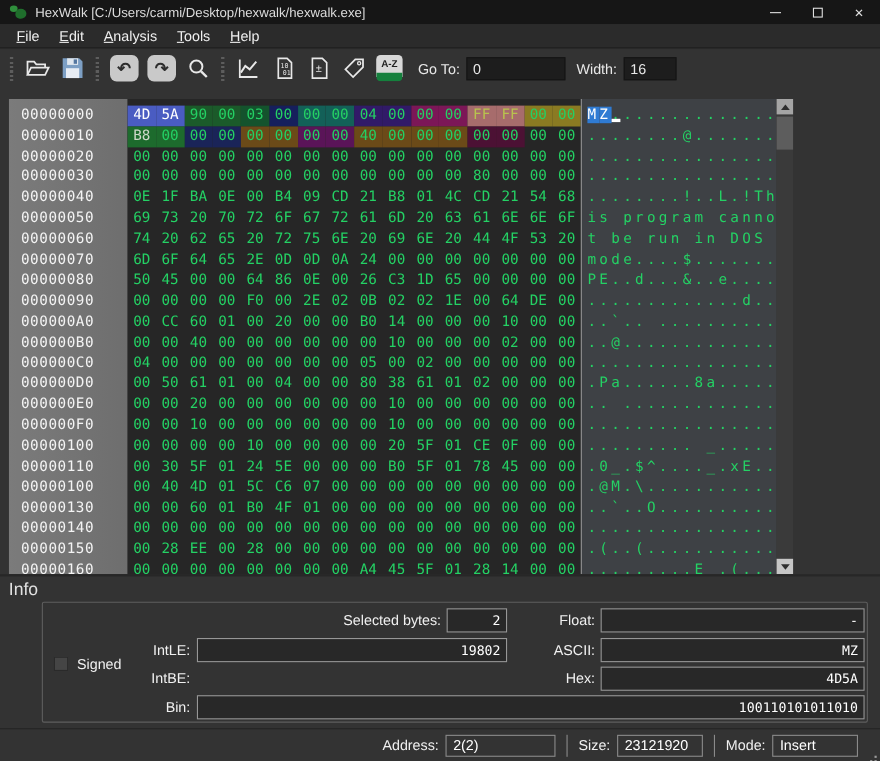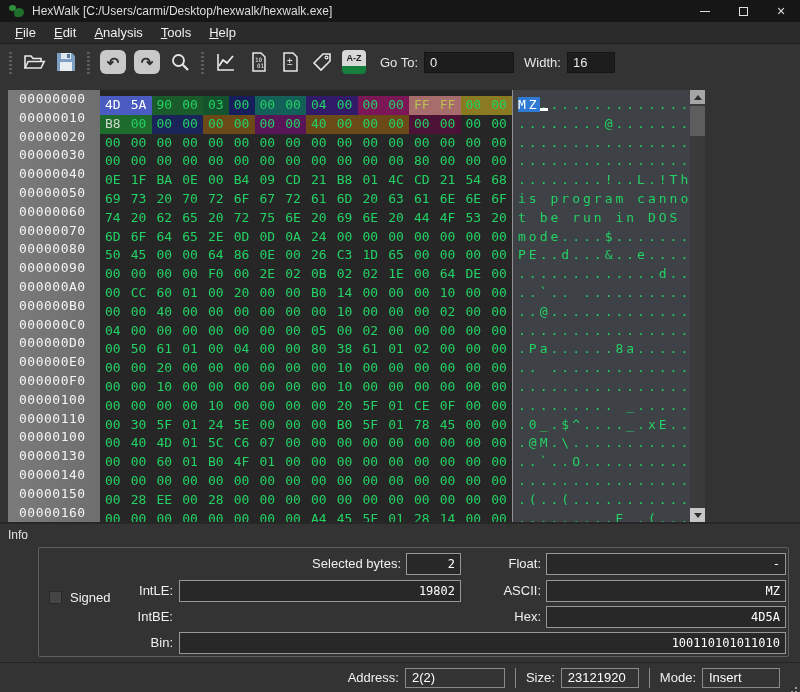--- a/index.html
+++ b/index.html
@@ -30,45 +30,45 @@
   .tb-btn.lightpad { width:34px; }
   .lightbtn { width:26px; height:24px; background:#c9c9c9; border-radius:6px; display:flex; align-items:center; justify-content:center; color:#2e2e2e; font-size:15px; font-weight:bold; line-height:1; }
   .azbtn { width:24px; height:24px; background:#d8d8d8; border-radius:4px; display:flex; align-items:center; justify-content:center; color:#1e1e1e; font-size:9px; font-weight:bold; border-bottom:8px solid #15803d; }
   .tb-label { font-size:13px; color:#e8e8e8; margin:0 6px 0 10px; }
   .tb-input { background:#1d1d1d; border:1px solid #151515; color:#e8e8e8; font-size:13px; height:21px; padding:0 5px; font-family:"Liberation Sans",sans-serif; }
   .tb-input.goto { width:90px; }
   .tb-input.width { width:48px; }
 
   
   .hexarea { position:absolute; top:90px; left:8px; width:786px; height:432px; display:flex; overflow:hidden; }
-  .addrcol { width:92px; background:linear-gradient(90deg,#7b7b7b,#6e6e6e); }
+  .addrcol { width:108px; background:linear-gradient(90deg,#7b7b7b,#6e6e6e); padding-top:6px; }
   .addr-cell { height:18.8px; line-height:18.8px; font-family:"DejaVu Sans Mono",monospace; font-size:13px; color:#f4f4f4; padding-left:11px; letter-spacing:0.5px; }
   .hexgrid { width:412px; background:#262626; padding-top:6px; }
   .hex-row { display:flex; height:18.8px; }
   .byte-cell { width:31px; text-align:center; line-height:18.8px; font-family:"DejaVu Sans Mono",monospace; font-size:13px; color:#24d164; }
   .asciicol { width:178px; background:#3e4145; border-left:1px solid #8f8f8f; padding:6px 0 0 5px; }
   .ascii-row { height:18.8px; line-height:18.8px; font-family:"DejaVu Sans Mono",monospace; font-size:13px; color:#24d164; letter-spacing:3px; white-space:pre; }
   .ascii-char { position:relative; }
   .ascii-char.sel { background:#2f7bd3; color:#ffffff; }
   .ascii-char.caret::after { content:''; position:absolute; left:0; bottom:1px; width:8px; height:3px; background:#ffffff; }
   .vscroll { width:15px; background:#3a3a3a; display:flex; flex-direction:column; }
   .scroll-btn { height:14px; display:flex; align-items:center; justify-content:center; }
   .scroll-btn.up { background:#a5a5a5; }
   .scroll-btn.down { background:#c6c6c6; margin-top:auto; }
   .arr-up { width:0; height:0; border-left:4px solid transparent; border-right:4px solid transparent; border-bottom:5px solid #2e2e2e; }
   .arr-down { width:0; height:0; border-left:4px solid transparent; border-right:4px solid transparent; border-top:5px solid #2e2e2e; }
   .scroll-thumb { height:30px; background:#5d5d5d; margin-top:2px; }
 
   
   .infopanel { position:absolute; top:522px; left:0; right:0; height:140px; background:#333; border-top:2px solid #272727; }
-  .info-title { position:absolute; left:8px; top:4px; font-size:12px; color:#e2e2e2; }
+  .info-title { position:absolute; left:8px; top:4px; font-size:16px; color:#e2e2e2; }
   .groupbox { position:absolute; left:38px; top:23px; width:751px; height:110px; border:1px solid #5f5f5f; border-radius:2px; }
   .gb-label { position:absolute; font-size:13px; color:#f0f0f0; height:22px; line-height:22px; text-align:right; }
   .gb-field { position:absolute; height:22px; background:#282828; border:1px solid #979797; color:#ffffff; font-family:"DejaVu Sans Mono",monospace; font-size:12px; line-height:20px; text-align:right; padding-right:5px; }
-  .chk-row { position:absolute; left:10px; top:42px; display:flex; align-items:center; }
+  .chk-row { position:absolute; left:10px; top:48px; display:flex; align-items:center; }
   .chk-box { width:13px; height:13px; background:#454545; border:1px solid #2a2a2a; }
   .chk-label { font-size:13px; color:#f0f0f0; margin-left:8px; }
 
   
   .statusbar { position:absolute; bottom:0; left:0; right:0; height:30px; background:#333; border-top:1px solid #252525; display:flex; align-items:center; justify-content:flex-end; padding-right:20px; }
   .sb-label { font-size:13px; color:#f0f0f0; margin:0 6px 0 10px; }
   .sb-field { border:1px solid #8a8a8a; background:transparent; color:#ffffff; font-size:13px; height:20px; line-height:18px; padding:0 6px; }
   .sb-field.addr { width:100px; }
   .sb-field.size { width:78px; }
   .sb-field.mode { width:78px; }

